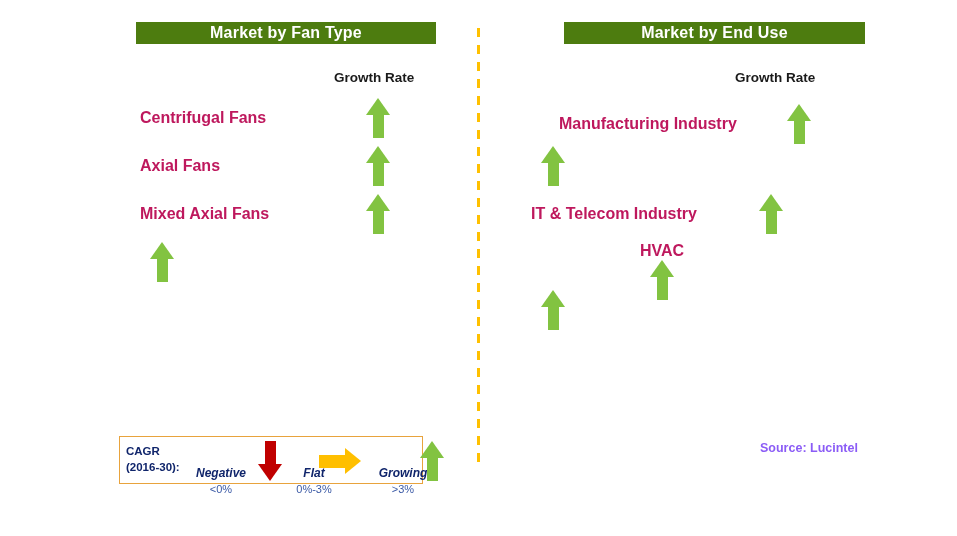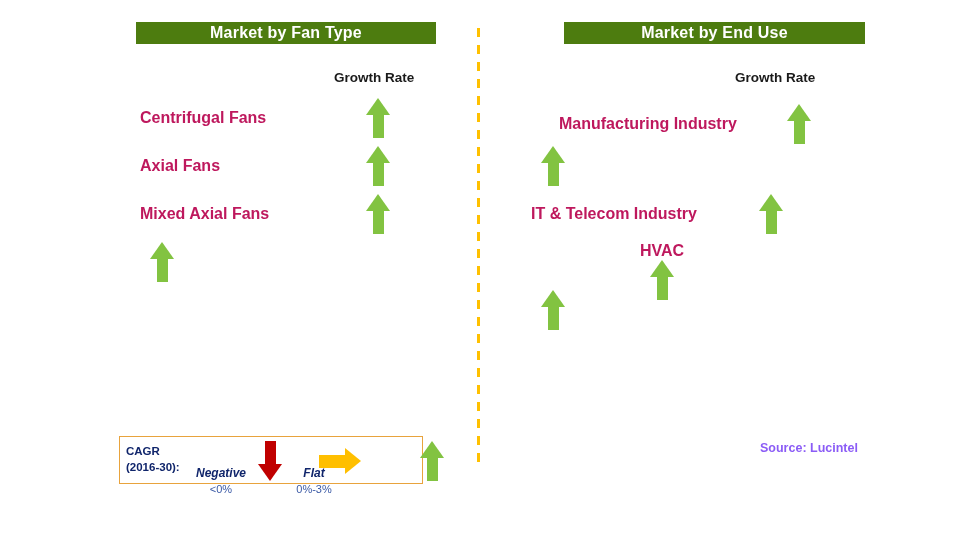--- a/index.html
+++ b/index.html
@@ -363,20 +363,24 @@
         <div class="legend-word">Flat</div>
         <div class="legend-val">0%-3%</div>
       </div>
       <div class="legend-arrow-slot" id="legend-arrow-flat">
         <span class="arrow-right" style="--c:#ffbf00;">
           <span class="stem"></span>
             <span class="head"></span>
         </span>
       </div>
 
+      <div class="legend-item" id="legend-growing">
+        <div class="legend-word">Growing</div>
+        <div class="legend-val">&gt;3%</div>
+      </div>
       <div class="legend-arrow-slot" id="legend-arrow-growing">
         <span class="arrow-up" style="--c:#82c341;">
           <span class="head"></span>
             <span class="stem"></span>
         </span>
       </div>
 
     </div>
   </div>
 

